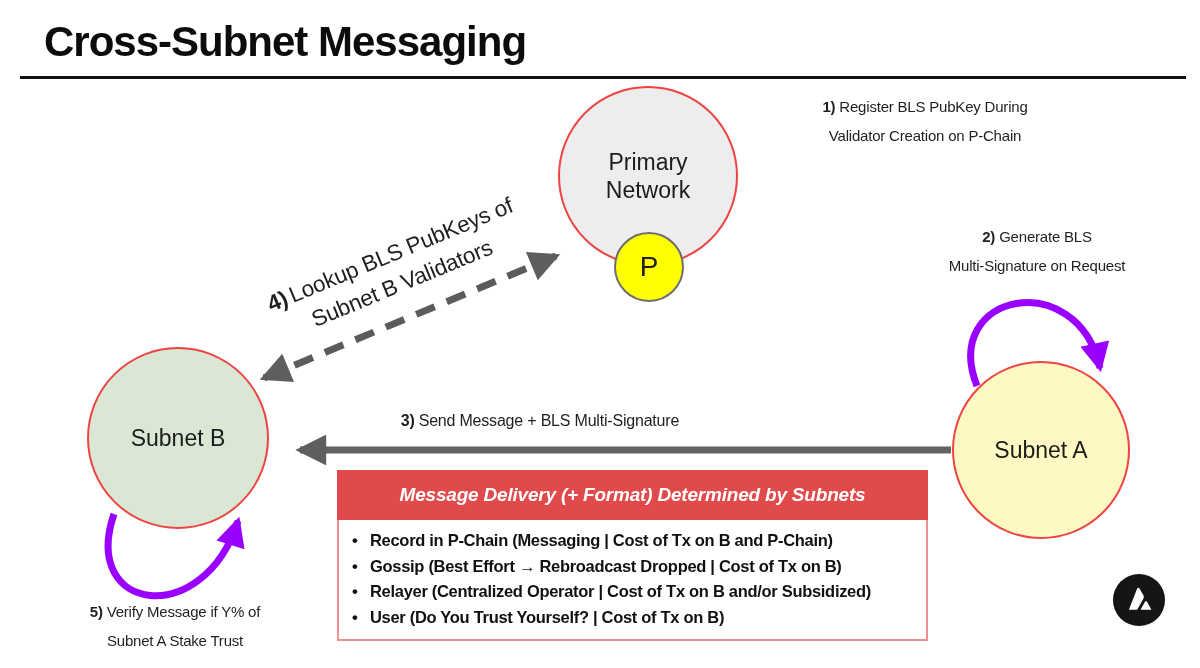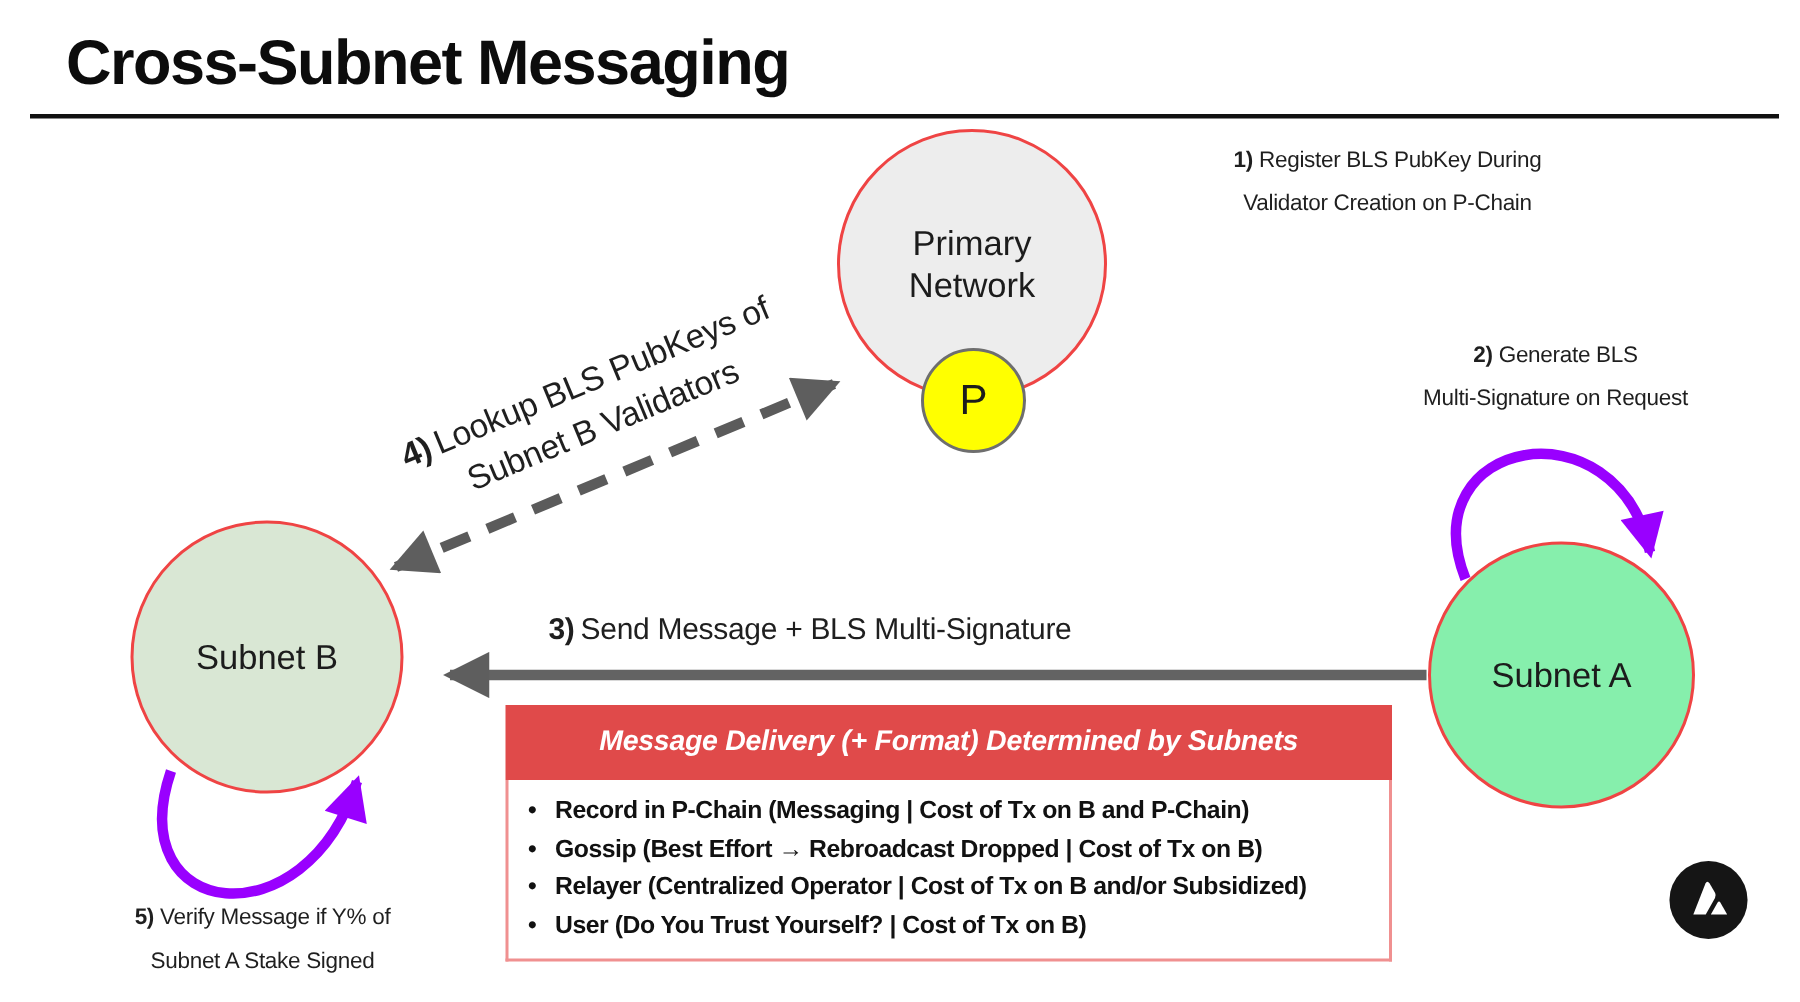--- a/index.html
+++ b/index.html
@@ -15,27 +15,27 @@
   #title-underline{left:20px;top:76px;width:1166px;height:3px;background:#111;}
   
   .node{
     border-radius:50%;display:flex;align-items:center;justify-content:center;
     text-align:center;box-sizing:border-box;border:2px solid #ef4444;
     font-size:23px;line-height:28px;color:#1c1c1c;
   }
   #node-primary{left:558px;top:86px;width:180px;height:180px;background:#ededed;}
   #node-pchain{left:614px;top:232px;width:70px;height:70px;background:#ffff00;border-color:#6e6e6e;font-size:28px;}
   #node-subnet-b{left:87px;top:347px;width:182px;height:182px;background:#d9e7d4;}
-  #node-subnet-a{left:952px;top:361px;width:178px;height:178px;background:#86efac;}
+  #node-subnet-a{left:952px;top:361px;width:178px;height:178px;background:#fef9c3;}
   
   .step{text-align:center;font-size:15px;line-height:29px;letter-spacing:-0.2px;color:#1f1f1f;}
   .step b{font-weight:700;margin-right:4px;}
   #step1{left:730px;top:92px;width:390px;}
   #step2{left:857px;top:222px;width:360px;}
-  #step3{left:320px;top:406px;width:440px;font-size:20px;}
+  #step3{left:320px;top:406px;width:440px;font-size:16px;}
   #step4{left:216px;top:238px;width:360px;font-size:22.5px;line-height:31px;
          transform:rotate(-22.5deg);transform-origin:center center;}
   #step5{left:10px;top:597px;width:330px;}
   
   #arrow-layer{left:0;top:0;width:1200px;height:668px;pointer-events:none;}
   
   #delivery-box{left:337px;top:470px;width:591px;}
   #delivery-header{
     background:#e04a4a;color:#ffffff;height:50px;display:flex;align-items:center;justify-content:center;
     font-size:19px;font-weight:700;font-style:italic;letter-spacing:-0.2px;
@@ -102,21 +102,21 @@
   </div>
   <div class="abs step" id="step3">
     <div><b>3)</b><span>Send Message + BLS Multi-Signature</span></div>
   </div>
   <div class="abs step" id="step4">
     <div><b>4)</b><span>Lookup BLS PubKeys of</span></div>
     <div>Subnet B Validators</div>
   </div>
   <div class="abs step" id="step5">
     <div><b>5)</b><span>Verify Message if Y% of</span></div>
-    <div>Subnet A Stake Signed</div>
+    <div>Subnet A Stake Trust</div>
   </div>
 
   <div class="abs" id="delivery-box">
     <div id="delivery-header">Message Delivery (+ Format) Determined by Subnets</div>
     <div id="delivery-body">
       <div class="bullet-row">
         <span class="bullet-dot">•</span>
         <span>Record in P-Chain (Messaging | Cost of Tx on B and P-Chain)</span>
       </div>
       <div class="bullet-row">

